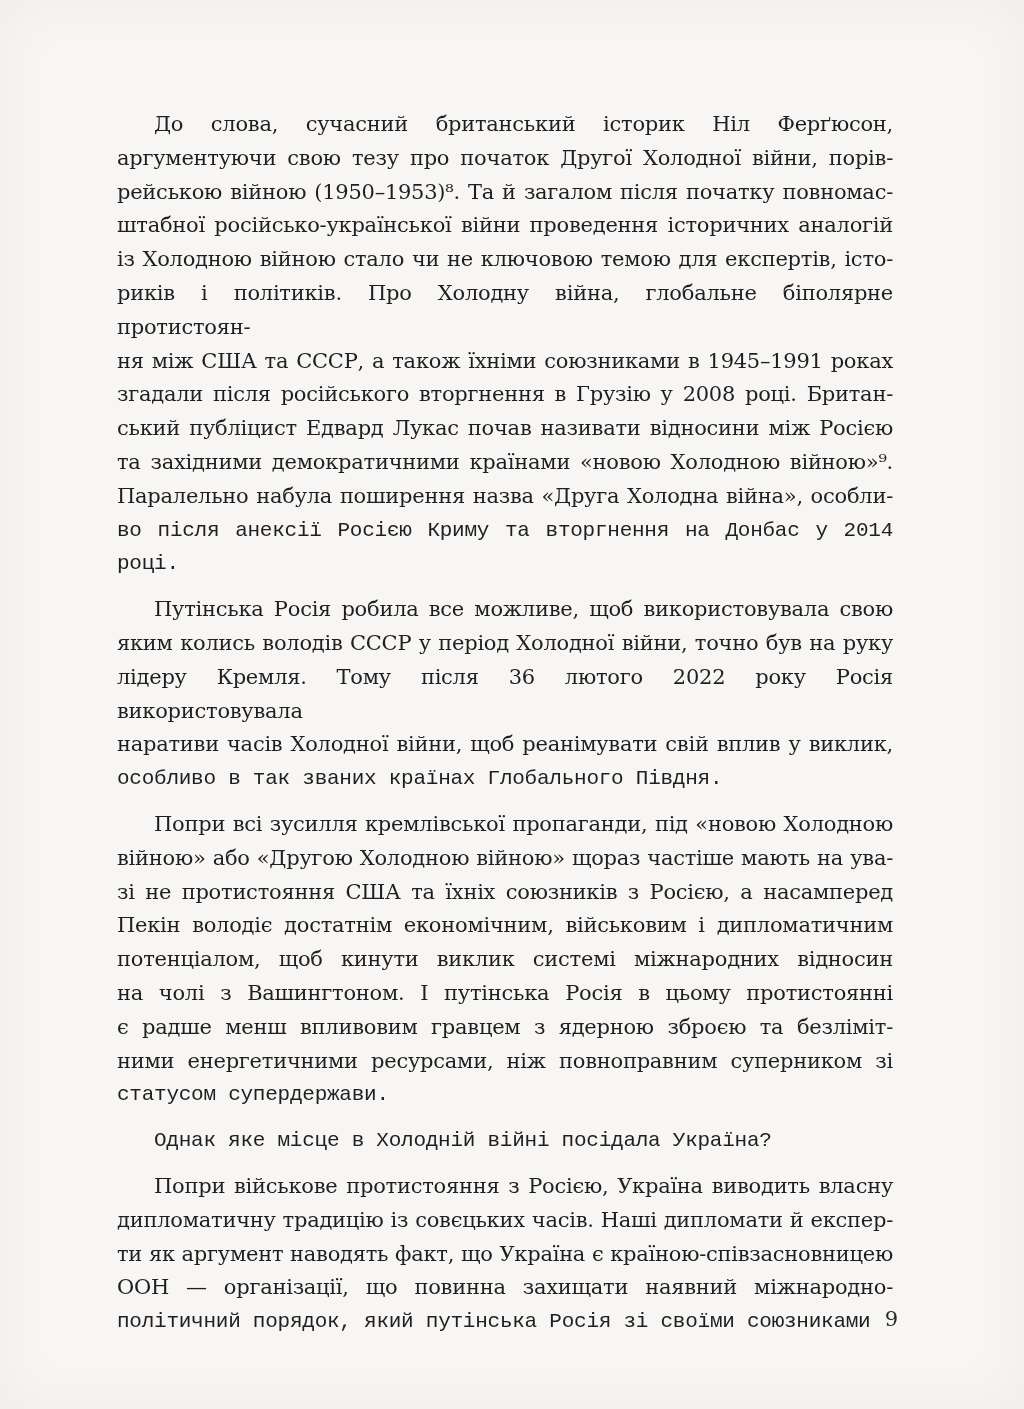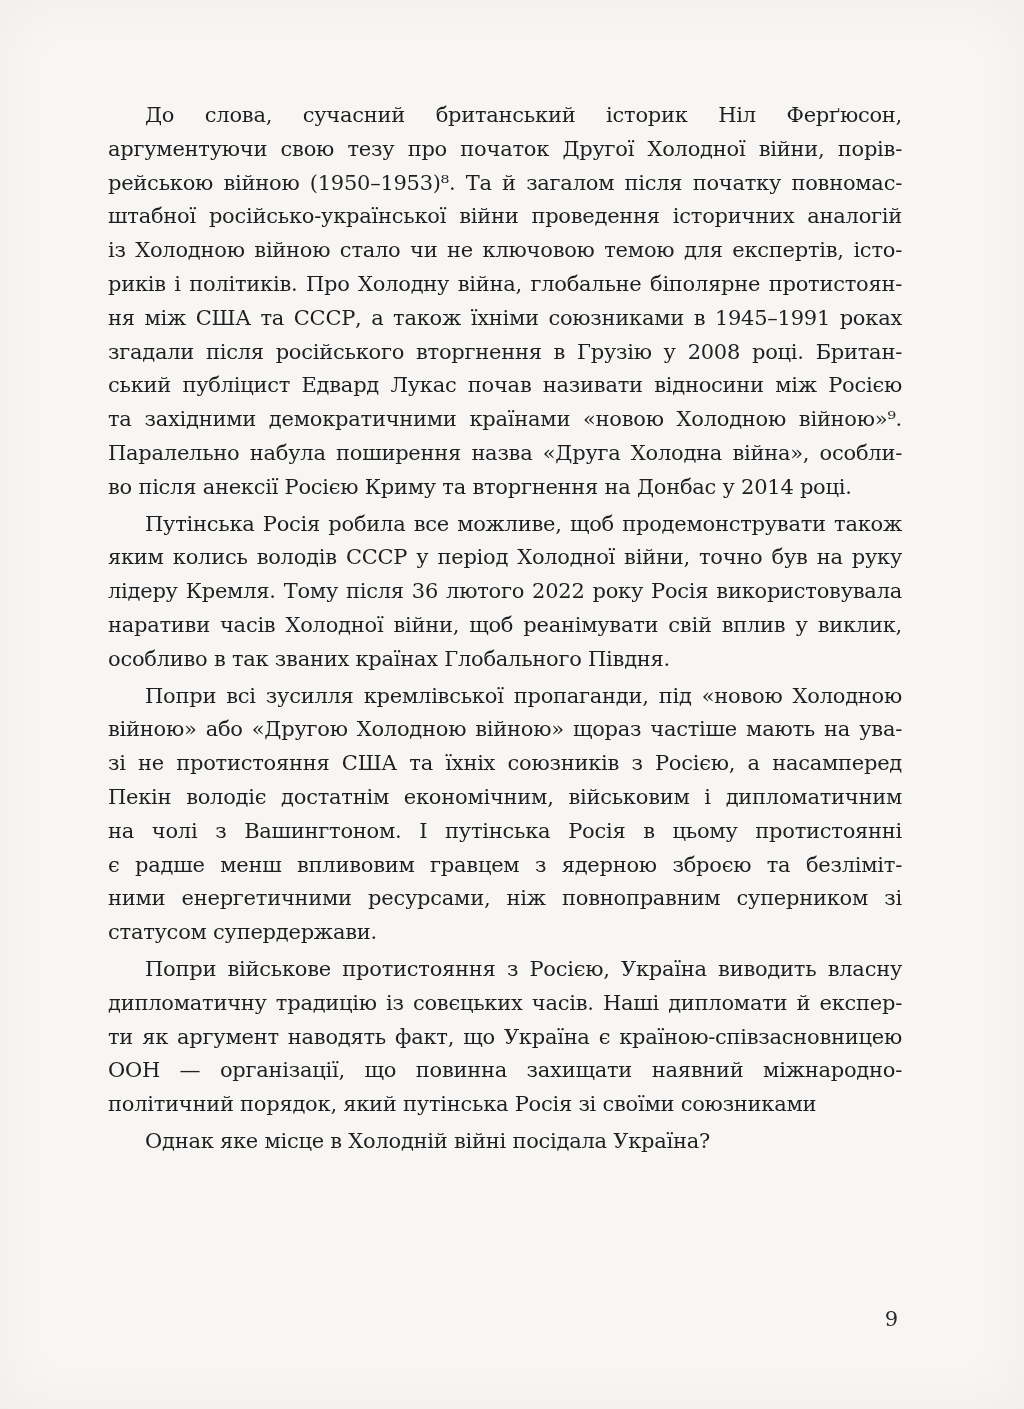--- a/index.html
+++ b/index.html
@@ -19,33 +19,34 @@
     position: absolute;
     left: 105px;
     top: 96px;
     width: 800px;
     color: #1f1f1f;
     font-size: 21px;
     line-height: 33.8px;
     letter-spacing: -0.25px;
   }
   .para {
-    margin: 3px;
+    margin: 12px;
     padding: 0;
   }
   .line {
     text-align: justify;
     text-align-last: justify;
     white-space: normal;
   }
   .line.first {
     text-indent: 37px;
   }
   .line.last {
     text-align-last: left;
+    font-family: Liberation Mono, monospace;
   }
   .page-number {
     position: absolute;
     left: 105px;
     top: 1306px;
     width: 793px;
     text-align: right;
     color: #2a2a2a;
     font-size: 21px;
     line-height: 26px;
@@ -64,41 +65,42 @@
         <div class="line">із Холодною війною стало чи не ключовою темою для експертів, істо-</div>
         <div class="line">риків і політиків. Про Холодну війна, глобальне біполярне протистоян-</div>
         <div class="line">ня між США та СССР, а також їхніми союзниками в 1945–1991 роках</div>
         <div class="line">згадали після російського вторгнення в Грузію у 2008 році. Британ-</div>
         <div class="line">ський публіцист Едвард Лукас почав називати відносини між Росією</div>
         <div class="line">та західними демократичними країнами «новою Холодною війною»⁹.</div>
         <div class="line">Паралельно набула поширення назва «Друга Холодна війна», особли-</div>
         <div class="line last">во після анексії Росією Криму та вторгнення на Донбас у 2014 році.</div>
       </div>
       <div class="para">
-        <div class="line first">Путінська Росія робила все можливе, щоб продемонструвати також</div>
+        <div class="line first">Путінська Росія робила все можливе, щоб використовувала свою</div>
         <div class="line">яким колись володів СССР у період Холодної війни, точно був на руку</div>
         <div class="line">лідеру Кремля. Тому після 36 лютого 2022 року Росія використовувала</div>
         <div class="line">наративи часів Холодної війни, щоб реанімувати свій вплив у виклик,</div>
         <div class="line last">особливо в так званих країнах Глобального Півдня.</div>
       </div>
       <div class="para">
         <div class="line first">Попри всі зусилля кремлівської пропаганди, під «новою Холодною</div>
         <div class="line">війною» або «Другою Холодною війною» щораз частіше мають на ува-</div>
         <div class="line">зі не протистояння США та їхніх союзників з Росією, а насамперед</div>
         <div class="line">Пекін володіє достатнім економічним, військовим і дипломатичним</div>
+        <div class="line">потенціалом, щоб кинути виклик системі міжнародних відносин</div>
         <div class="line">на чолі з Вашингтоном. І путінська Росія в цьому протистоянні</div>
         <div class="line">є радше менш впливовим гравцем з ядерною зброєю та безліміт-</div>
         <div class="line">ними енергетичними ресурсами, ніж повноправним суперником зі</div>
         <div class="line last">статусом супердержави.</div>
+      </div>
+      <div class="para">
+        <div class="line first last">Однак яке місце в Холодній війні посідала Україна?</div>
       </div>
       <div class="para">
         <div class="line first">Попри військове протистояння з Росією, Україна виводить власну</div>
         <div class="line">дипломатичну традицію із совєцьких часів. Наші дипломати й експер-</div>
         <div class="line">ти як аргумент наводять факт, що Україна є країною-співзасновницею</div>
         <div class="line">ООН — організації, що повинна захищати наявний міжнародно-</div>
         <div class="line last">політичний порядок, який путінська Росія зі своїми союзниками</div>
       </div>
-      <div class="para">
-        <div class="line first last">Однак яке місце в Холодній війні посідала Україна?</div>
-      </div>
     </div>
   <div class="page-number">9</div>
 </div>
 
 </body></html>

